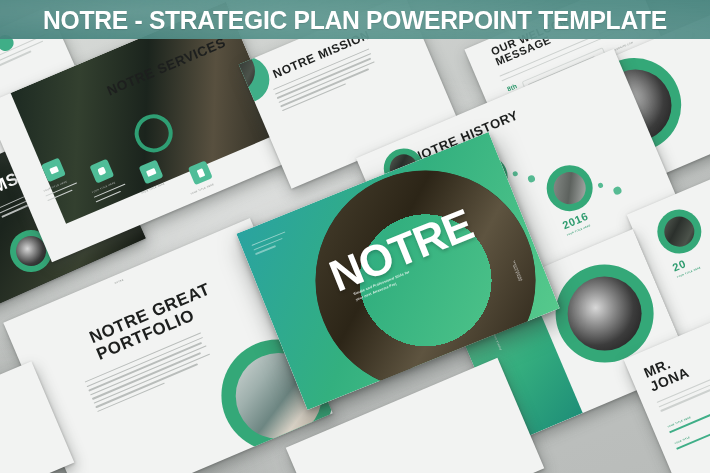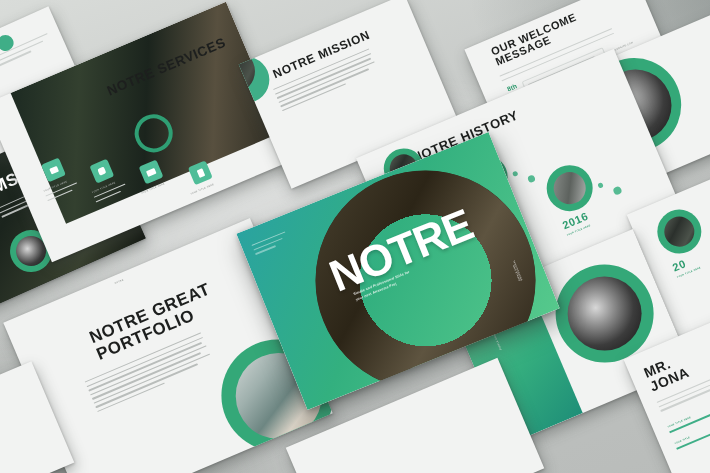--- a/index.html
+++ b/index.html
@@ -342,14 +342,18 @@
                   color:rgba(255,255,255,.85);font-weight:600;letter-spacing:.2px;">Simple and Professional Slide for your next Awesome Proj</div>
 
       <div class="tiny" style="left:244px;top:150px;color:rgba(255,255,255,.7);transform:rotate(-90deg);transform-origin:left top;">SIMPLE AND PROFESSIONAL</div>
     </div>
 
     <div class="slide" style="left:-120px;top:392px;width:180px;height:110px;transform:rotate(-23deg);"></div>
 
     <div class="slide" style="left:300px;top:398px;width:230px;height:120px;transform:rotate(-23deg);"></div>
   </div>
 
+  <div id="header-band">
+    <div class="band-bg"></div>
+    <div id="header-title">NOTRE - STRATEGIC PLAN POWERPOINT TEMPLATE</div>
+  </div>
 
 </div>
 
 </body></html>

